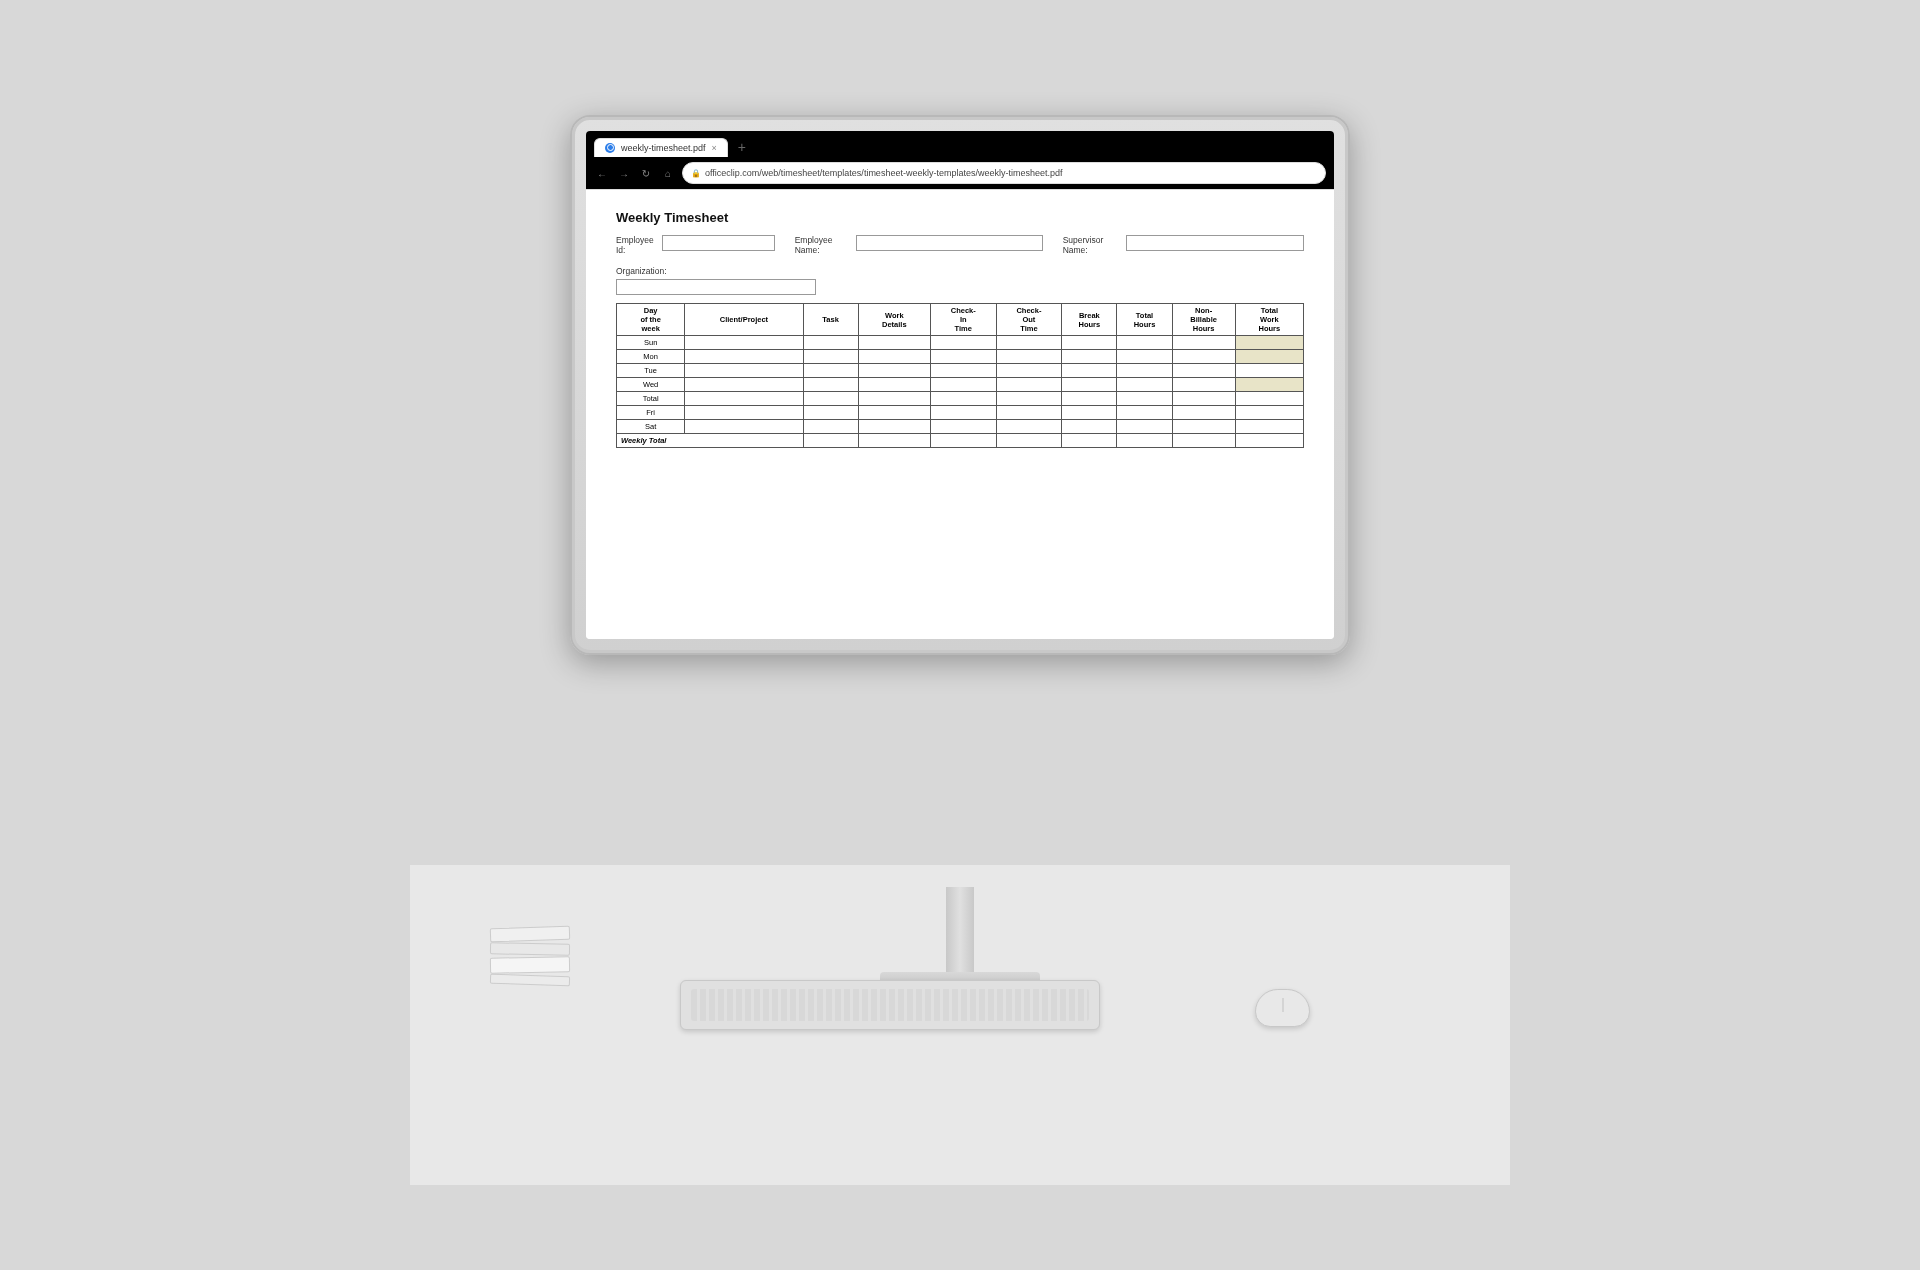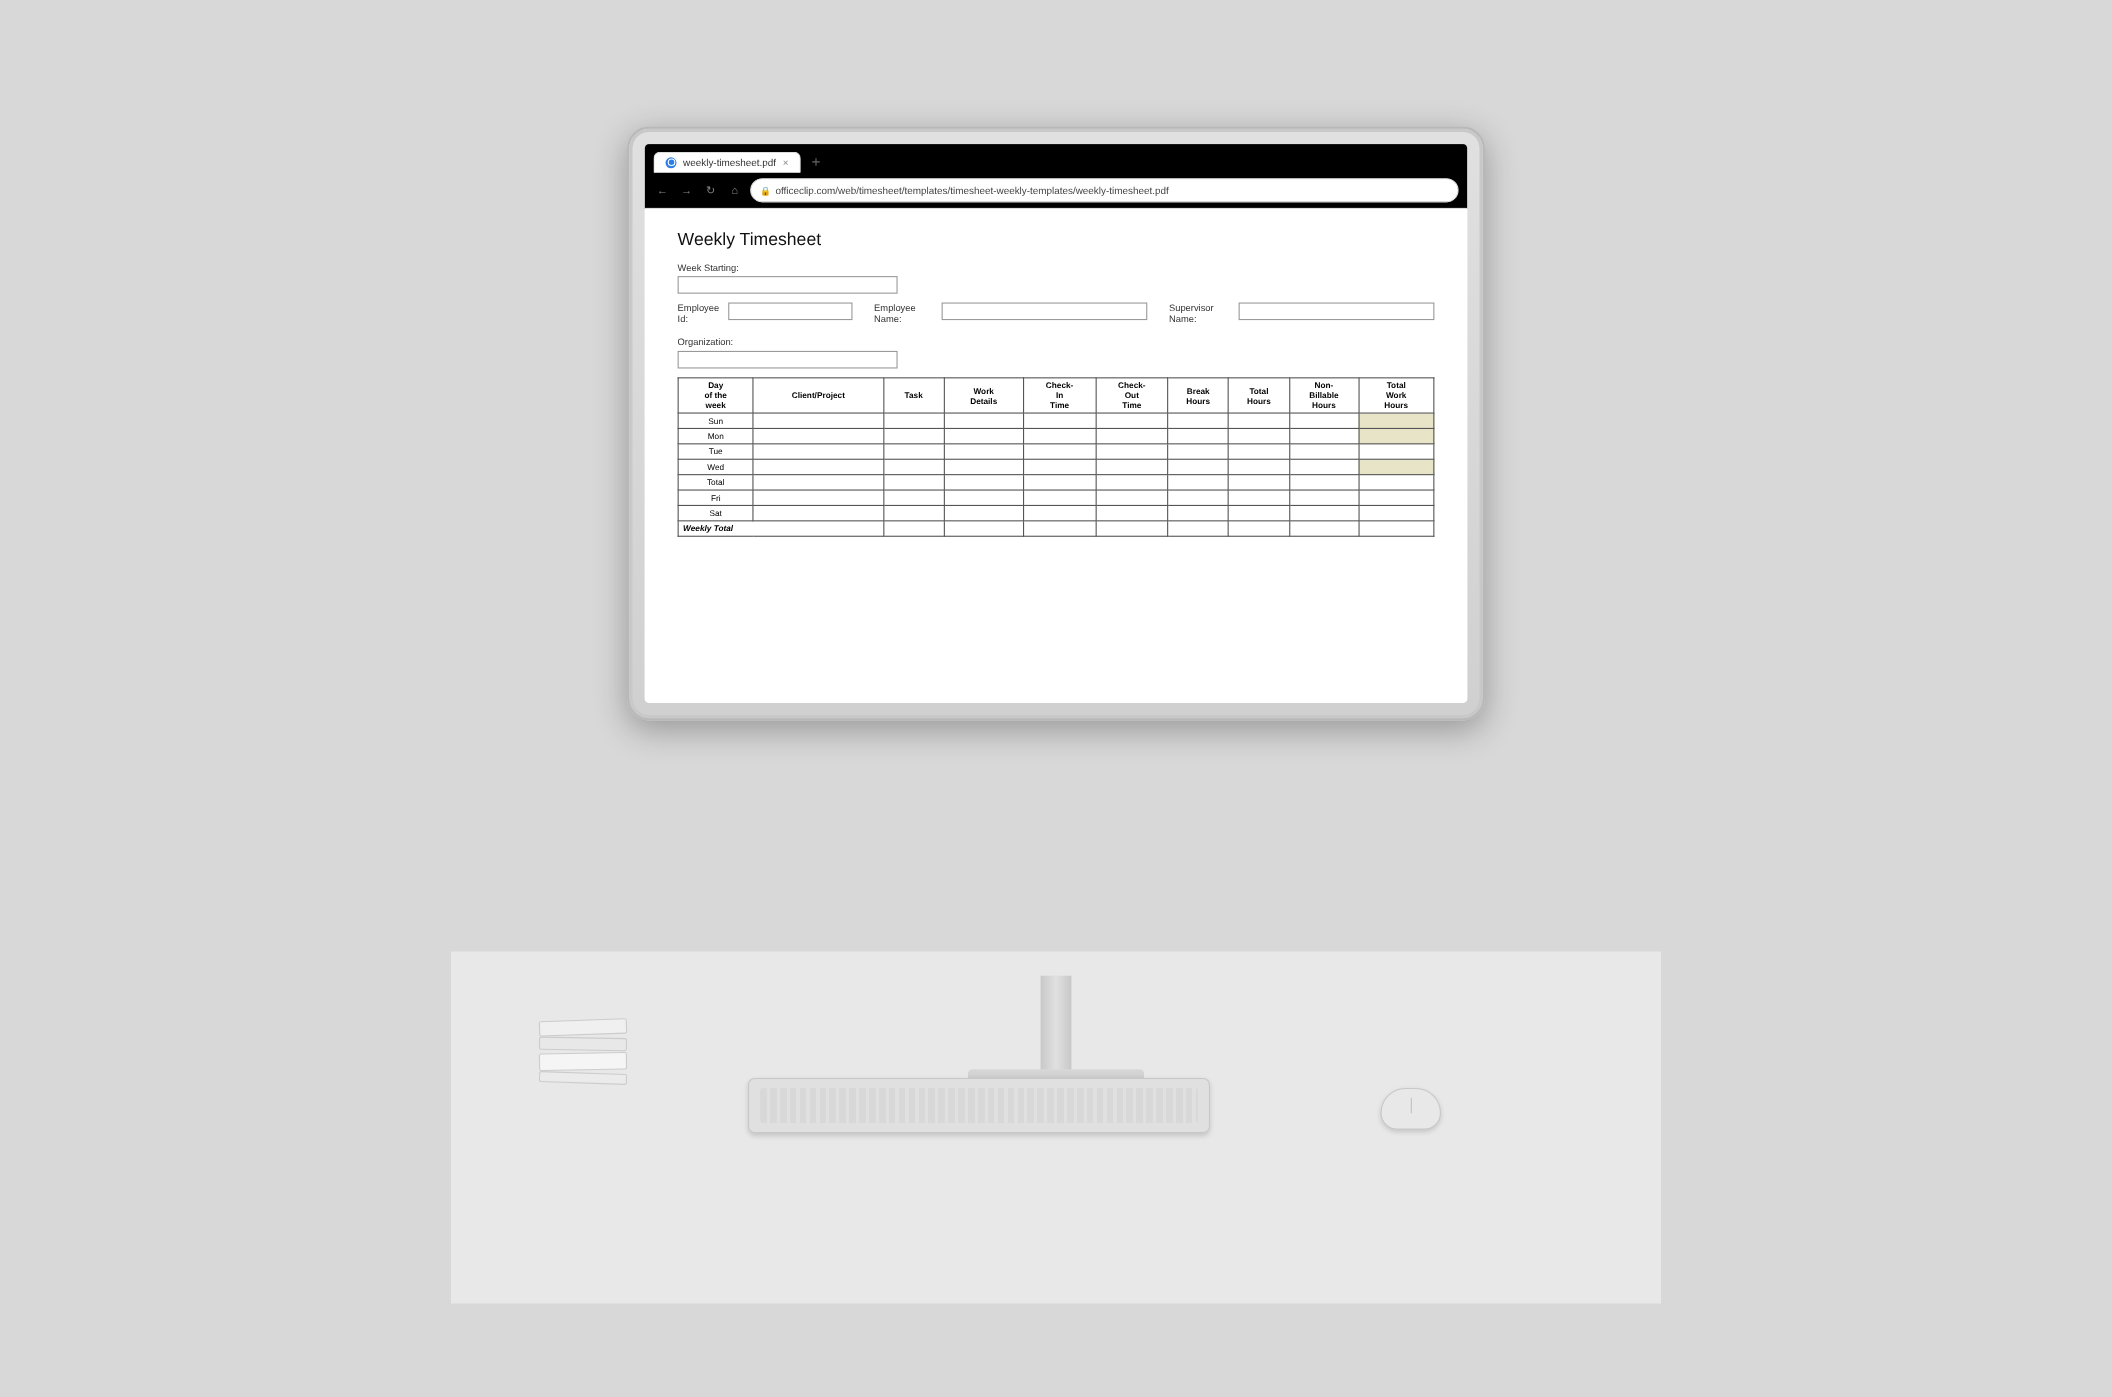--- a/index.html
+++ b/index.html
@@ -255,22 +255,22 @@
 
     
     .pdf-content {
       flex: 1;
       background: white;
       overflow: hidden;
       padding: 20px 30px;
     }
 
     .doc-title {
-      font-size: 16px;
-      font-weight: normal;
+      font-size: 13px;
+      font-weight: bold;
       color: #111;
       margin-bottom: 10px;
     }
 
     .form-section {
       margin-bottom: 8px;
     }
 
     .form-label {
       font-size: 8.5px;
@@ -381,24 +381,20 @@
             <span class="lock-icon">🔒</span>
             <span>officeclip.com/web/timesheet/templates/timesheet-weekly-templates/weekly-timesheet.pdf</span>
           </div>
         </div>
       </div>
 
       <div class="pdf-content">
 
         <div class="doc-title">Weekly Timesheet</div>
 
-        <div class="form-section">
-          <div class="form-label">Week Starting:</div>
-          <div class="form-input input-week"></div>
-        </div>
 
         <div class="form-section">
           <div class="label-between">
             <div class="form-group">
               <div class="form-label">Employee Id:</div>
               <div class="form-input input-employee-id"></div>
             </div>
             <div class="form-group">
               <div class="form-label">Employee Name:</div>
               <div class="form-input input-employee-name"></div>

